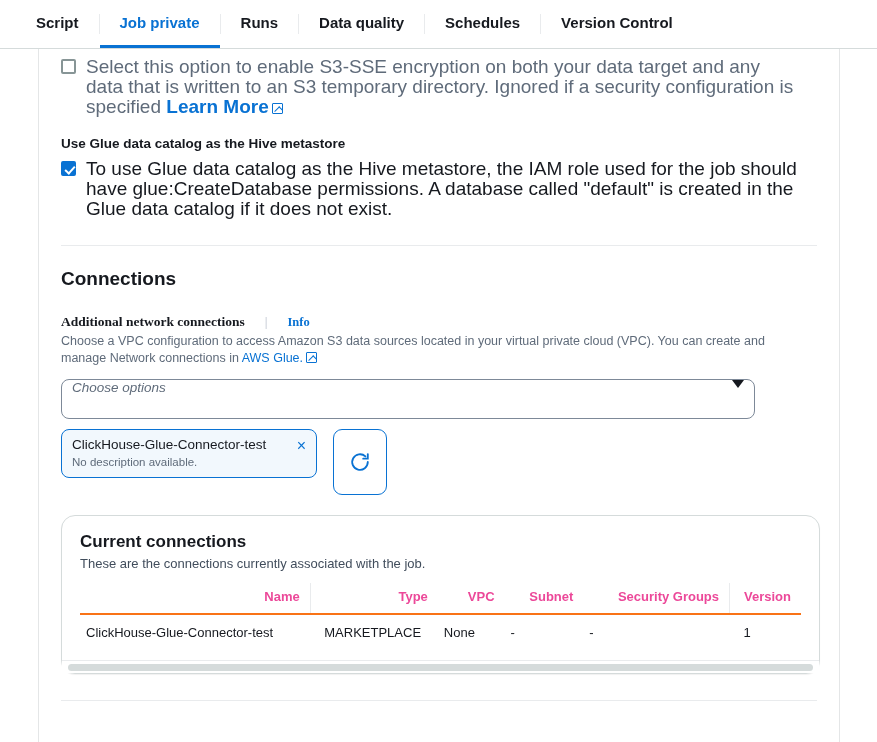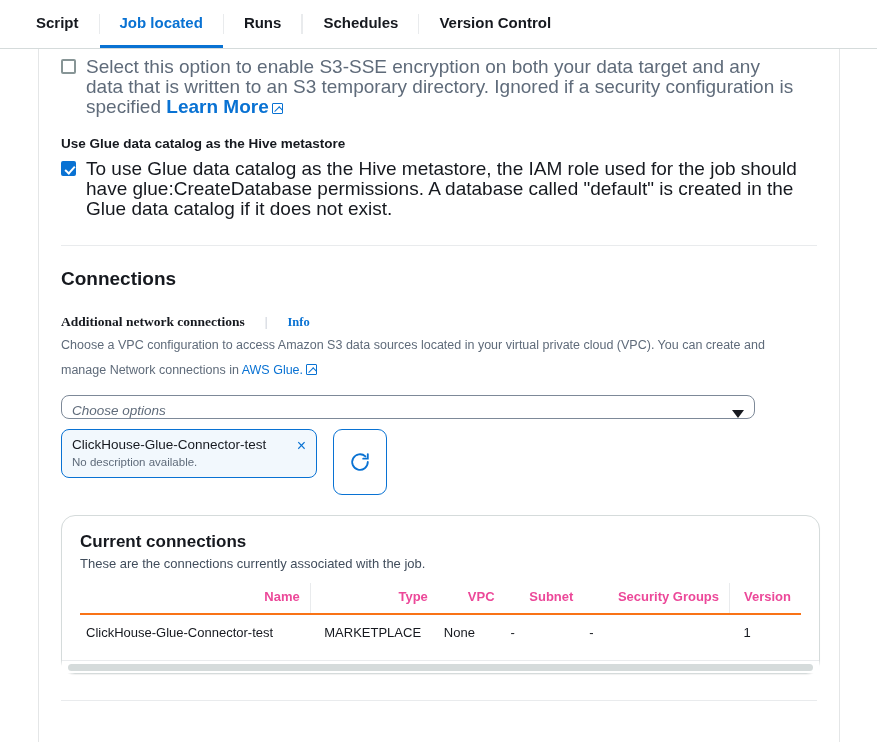--- a/index.html
+++ b/index.html
@@ -158,36 +158,36 @@
   }
   .vbar { color: #b6bec9; font-weight: normal; }
   .info-link {
     color: #0972d3;
     font-size: 12.5px;
     font-weight: bold;
     cursor: pointer;
   }
   .desc {
     font-size: 12.5px;
-    line-height: 25px;
+    line-height: 17px;
     color: #5f6b7a;
     margin-top: 3px;
     max-width: 740px;
   }
 
   
   .select {
     margin-top: 12px;
     width: 694px;
-    height: 24px;
+    height: 40px;
     border: 1px solid #7d8998;
     border-radius: 8px;
     background: #ffffff;
     display: flex;
-    align-items: flex-end;
+    align-items: flex-start;
     padding: 0 10px;
     cursor: pointer;
     position: relative;
   }
   .select .ph {
     font-size: 13.5px;
     font-style: italic;
     color: #5f6b7a;
   }
   .caret {
@@ -331,27 +331,30 @@
 <body>
 
 <div class="page">
 
   <div class="tabbar">
     <div class="tab">
       <span>Script</span>
     </div>
     <div class="tab-sep"></div>
     <div class="tab active">
-      <span>Job located</span>
+      <span>Job private</span>
     </div>
     <div class="tab-sep"></div>
     <div class="tab">
       <span>Runs</span>
     </div>
     <div class="tab-sep"></div>
+    <div class="tab">
+      <span>Data quality</span>
+    </div>
     <div class="tab-sep"></div>
     <div class="tab">
       <span>Schedules</span>
     </div>
     <div class="tab-sep"></div>
     <div class="tab">
       <span>Version Control</span>
     </div>
   </div>
 

